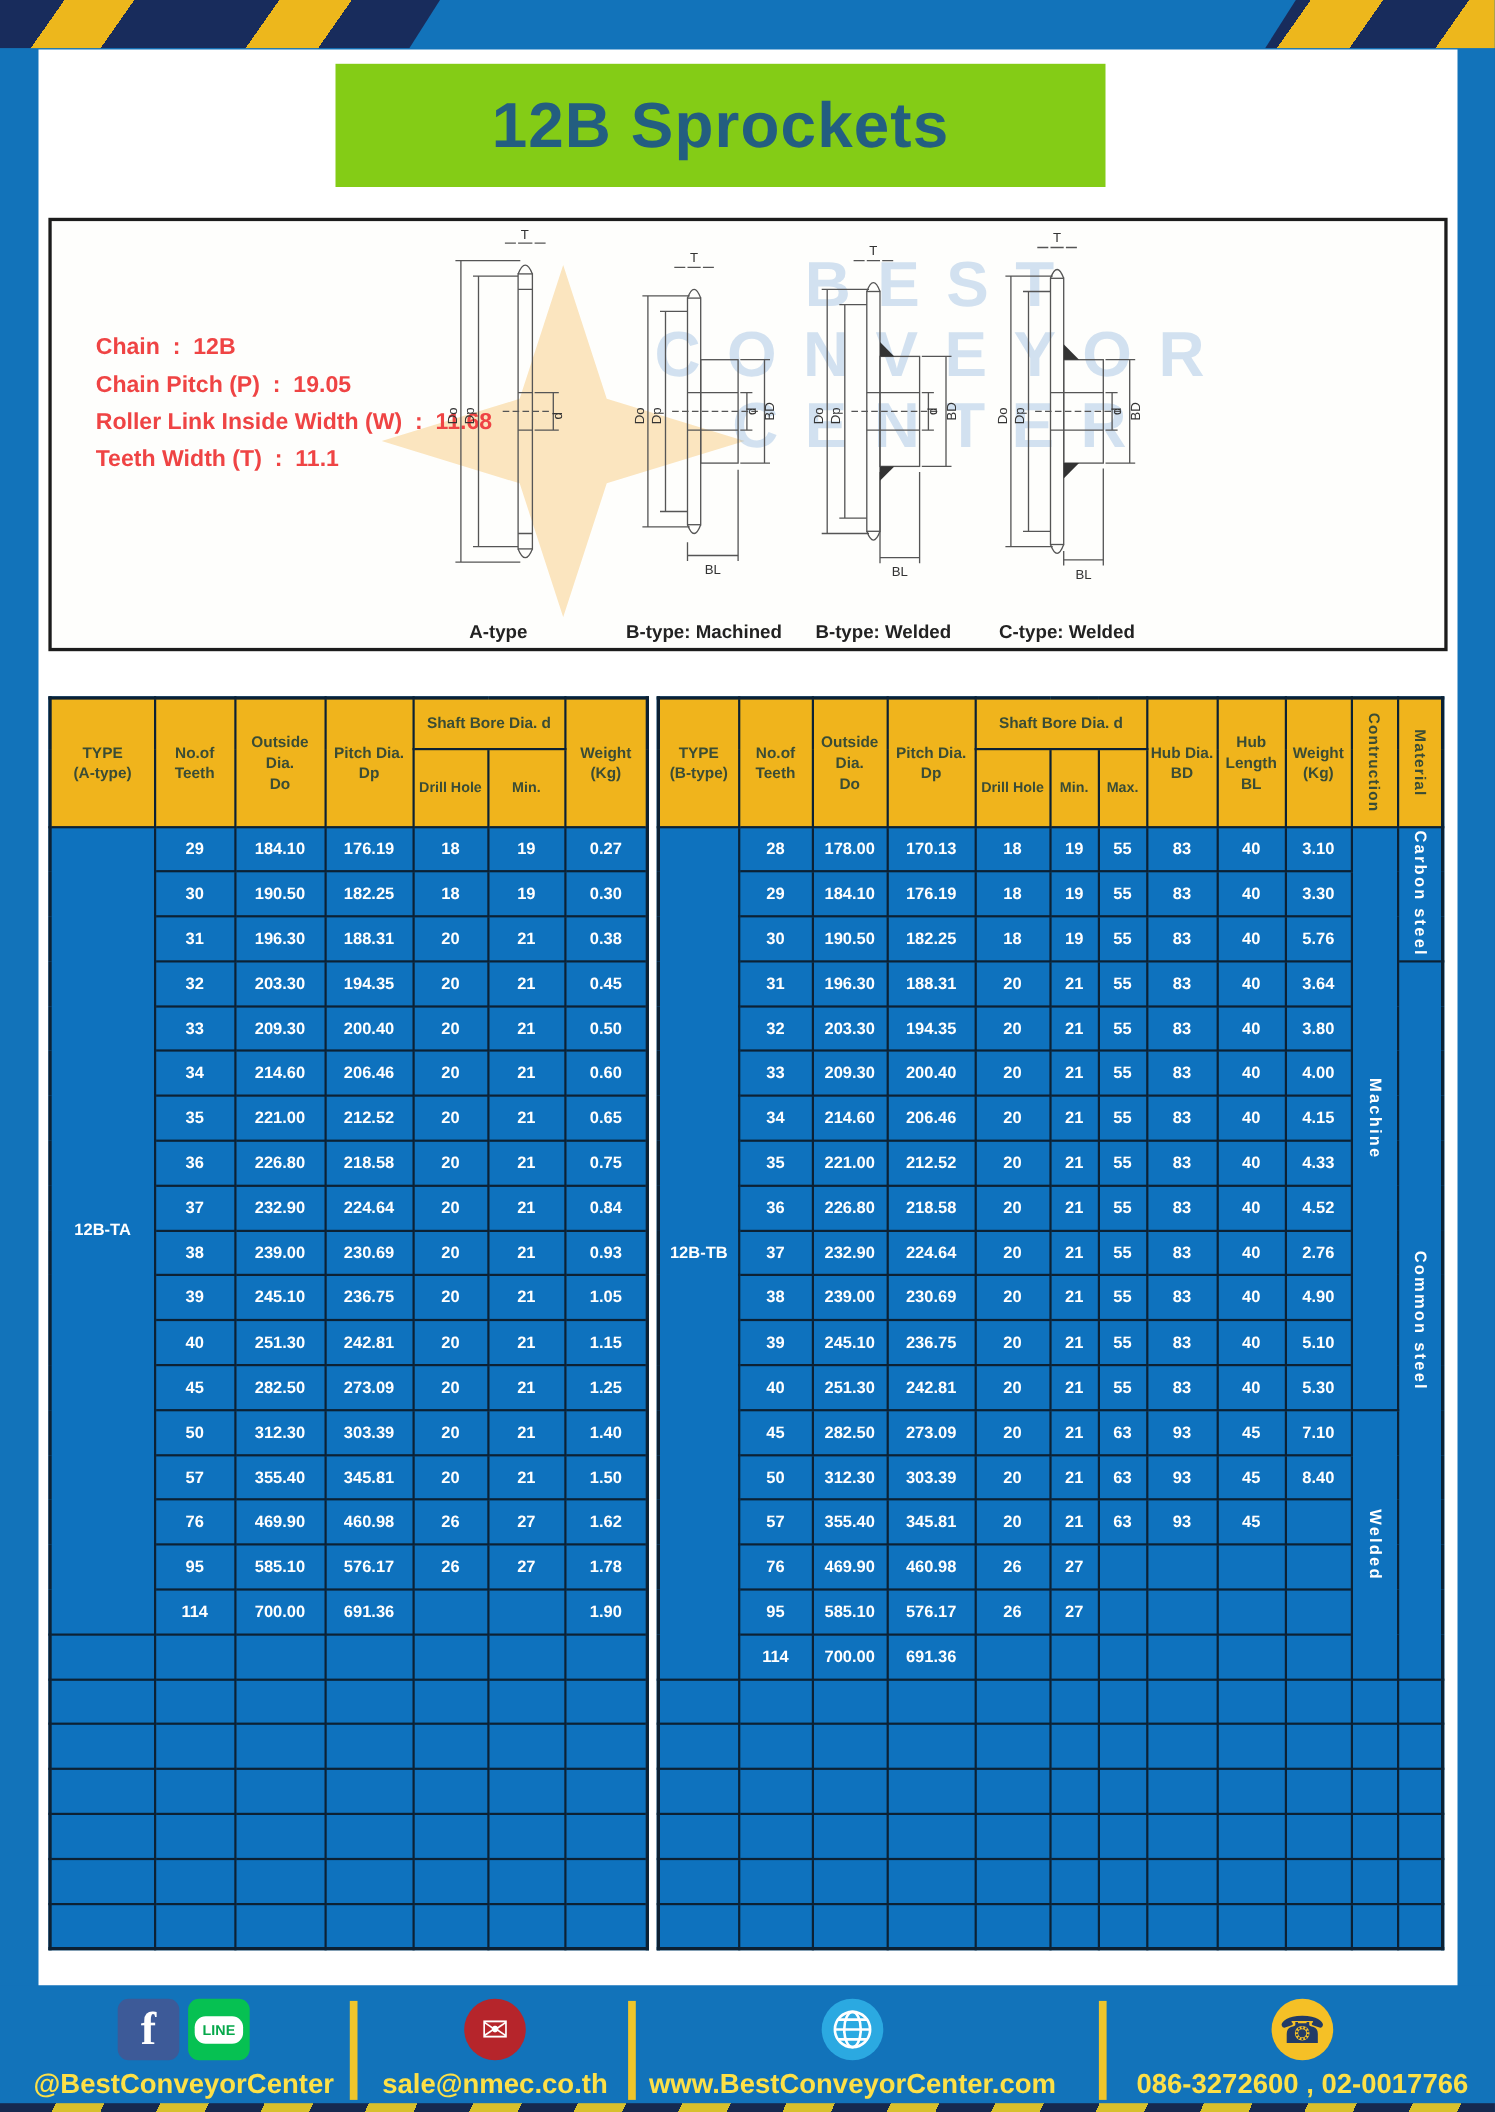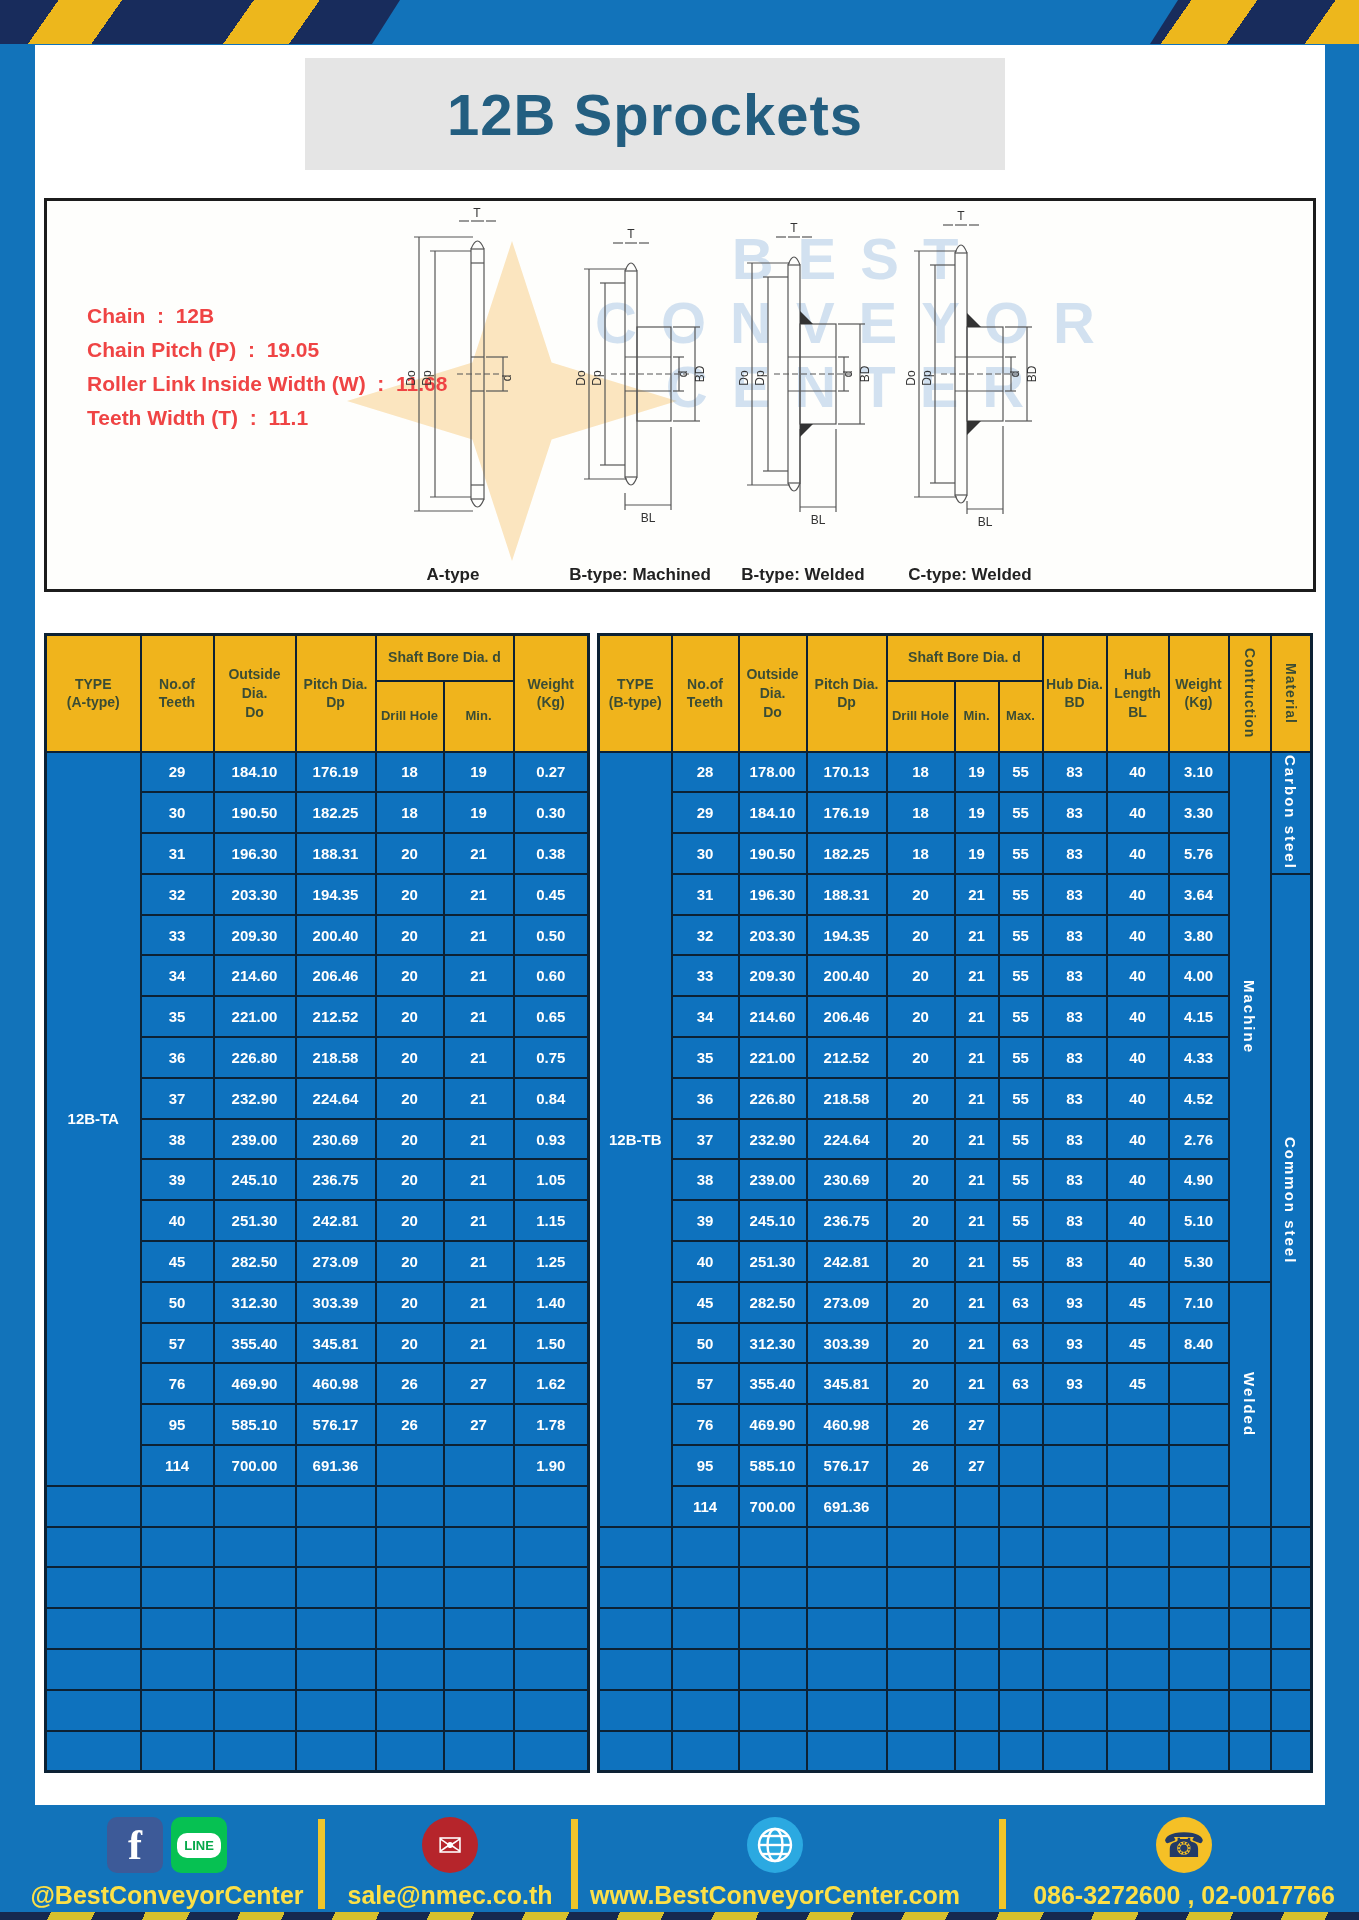--- a/index.html
+++ b/index.html
@@ -18,21 +18,21 @@
   }
   .hazard-right{
     left:1150px;width:209px;
     background:linear-gradient(125deg,#182C5C 0 34px,#EDB71C 34px 88px,#182C5C 88px 152px,#EDB71C 152px 208px,#182C5C 208px 100%);
     clip-path:polygon(28px 0,100% 0,100% 100%,0 100%);
   }
   .white-panel{position:absolute;left:35px;top:45px;width:1290px;height:1760px;background:#ffffff;}
   
   .title-box{
     position:absolute;left:305px;top:58px;width:700px;height:112px;
-    background:#e5e5e5;display:flex;align-items:center;justify-content:center;
+    background:#84cc16;display:flex;align-items:center;justify-content:center;
   }
   .title-box h1{
     margin:0;font-size:58px;font-weight:bold;color:#235E80;letter-spacing:1px;
   }
   
   .info-box{
     position:absolute;left:44px;top:198px;width:1272px;height:394px;
     background:#fefefc;border:3px solid #1c1c1c;
   }
   .wm-star{

